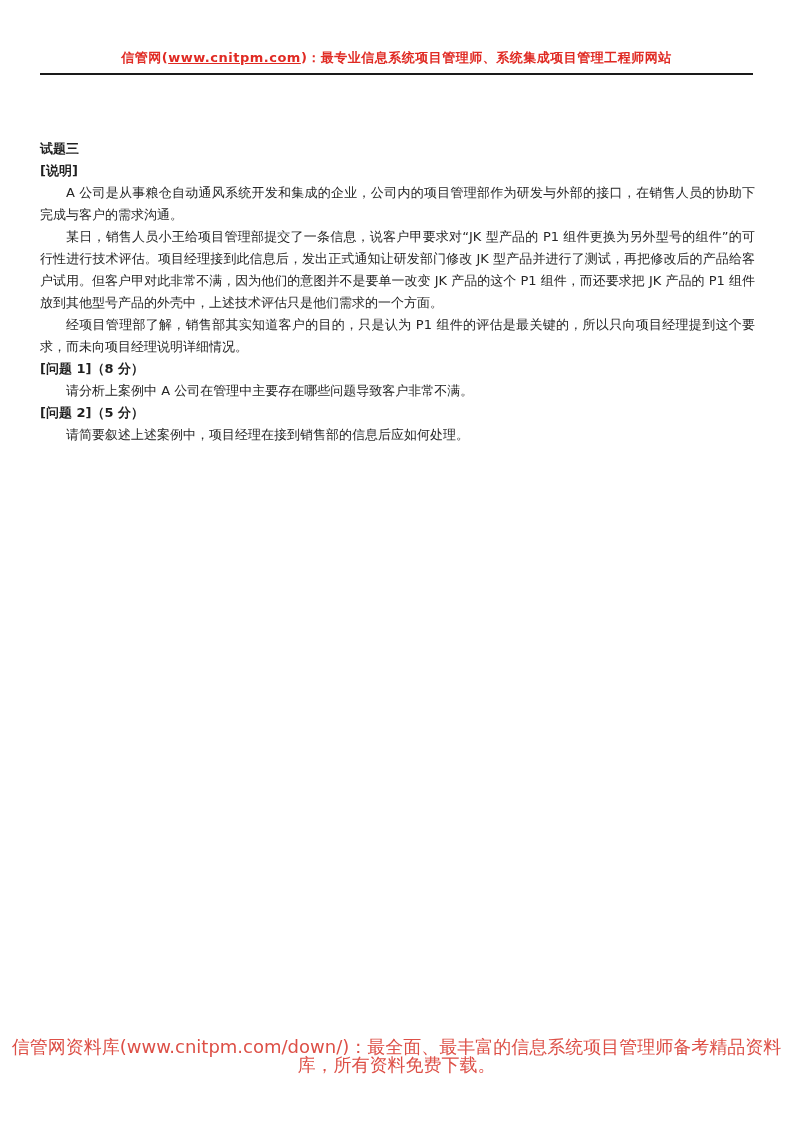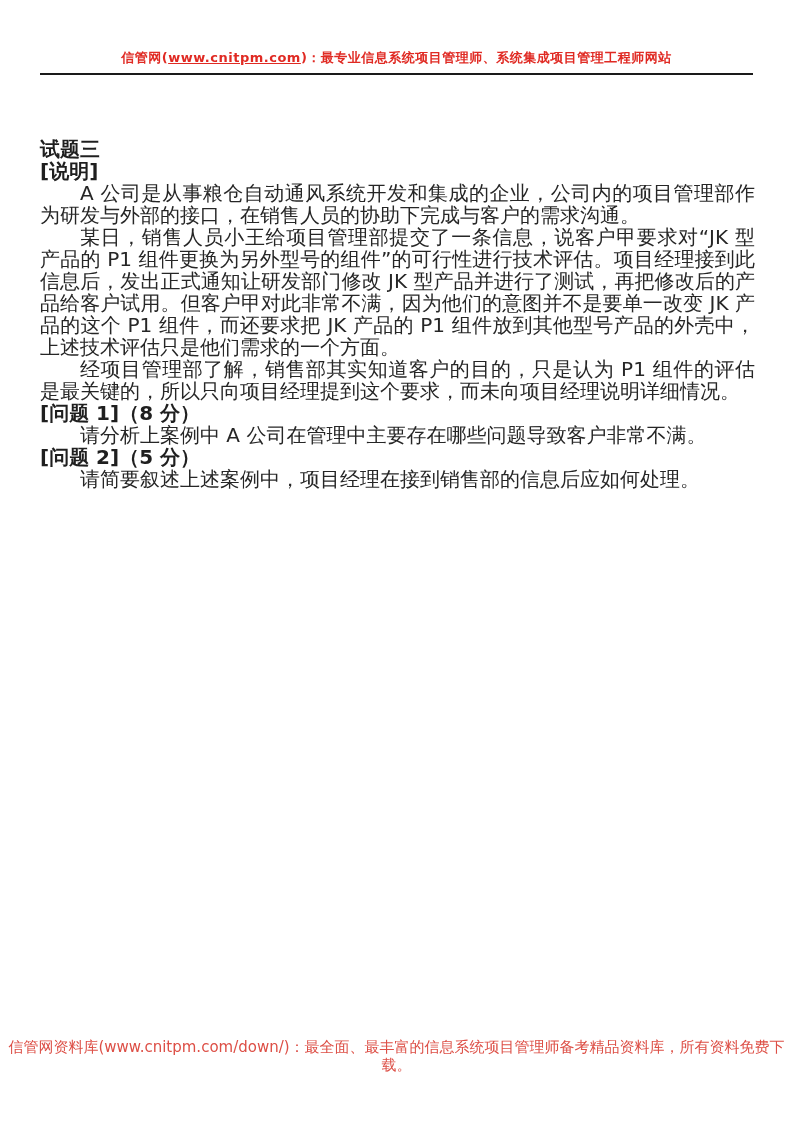--- a/index.html
+++ b/index.html
@@ -30,39 +30,39 @@
     letter-spacing: 0.5px;
   }
   .header-text a {
     color: #e02a23;
     text-decoration: underline;
     cursor: pointer;
   }
   
   .content {
     margin: 63px 38px 0 40px;
-    font-size: 20px;
+    font-size: 13px;
     line-height: 22px;
   }
   .content .hd {
     font-weight: bold;
     color: #1f1f1f;
   }
   .content p.indent {
     text-indent: 2em;
     text-align: justify;
   }
   
   .footer {
     position: absolute;
     left: 0;
     top: 1038px;
     width: 100%;
     text-align: center;
-    font-size: 15px;
+    font-size: 18px;
     line-height: 18px;
     color: #dd4f46;
   }
   .footer a {
     color: #dd4f46;
     text-decoration: none;
     cursor: pointer;
   }
 </style>
 </head>

